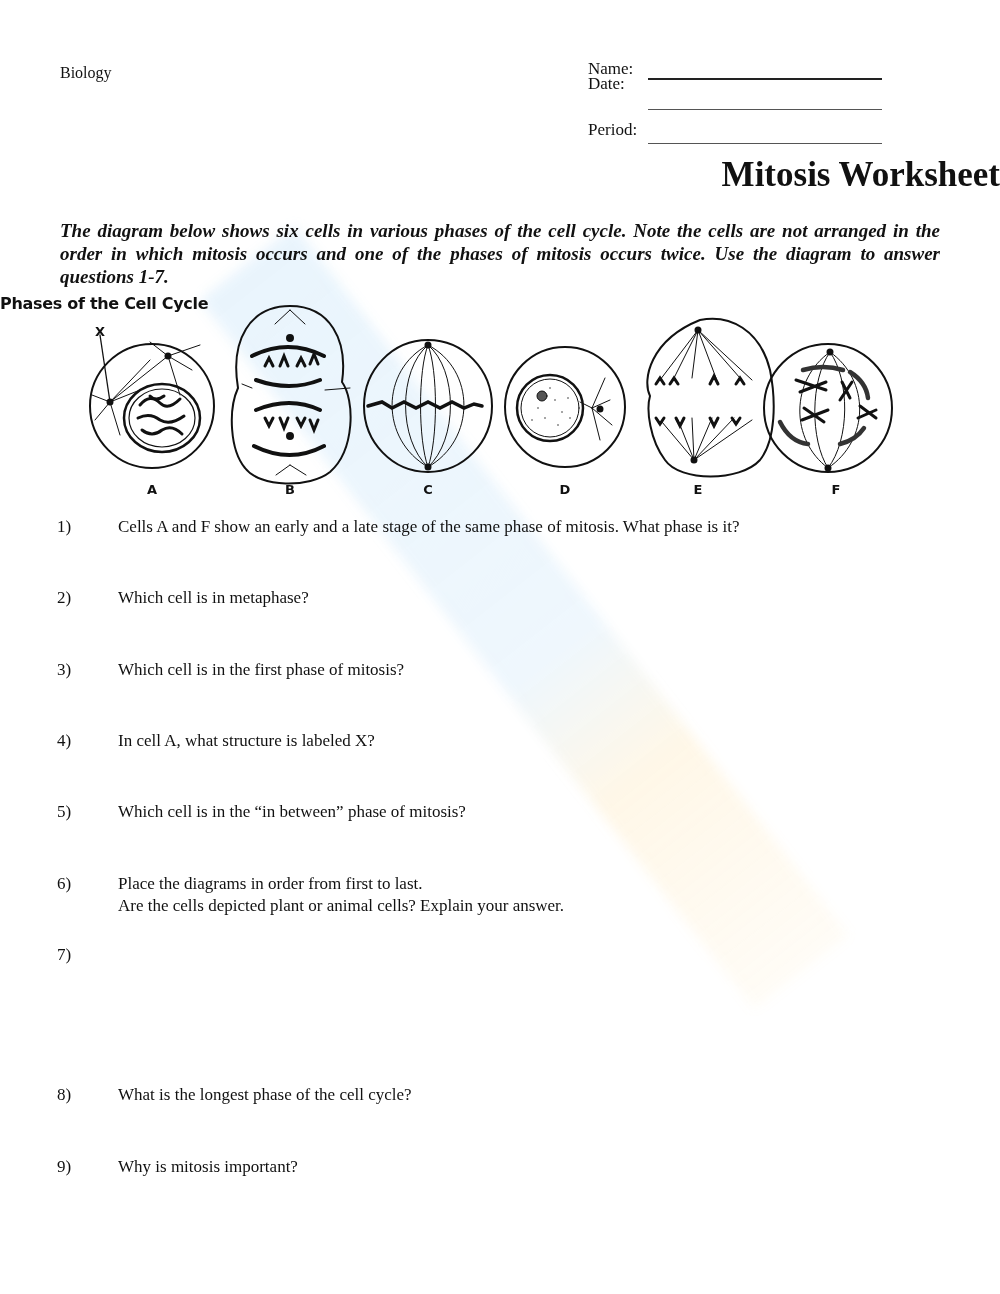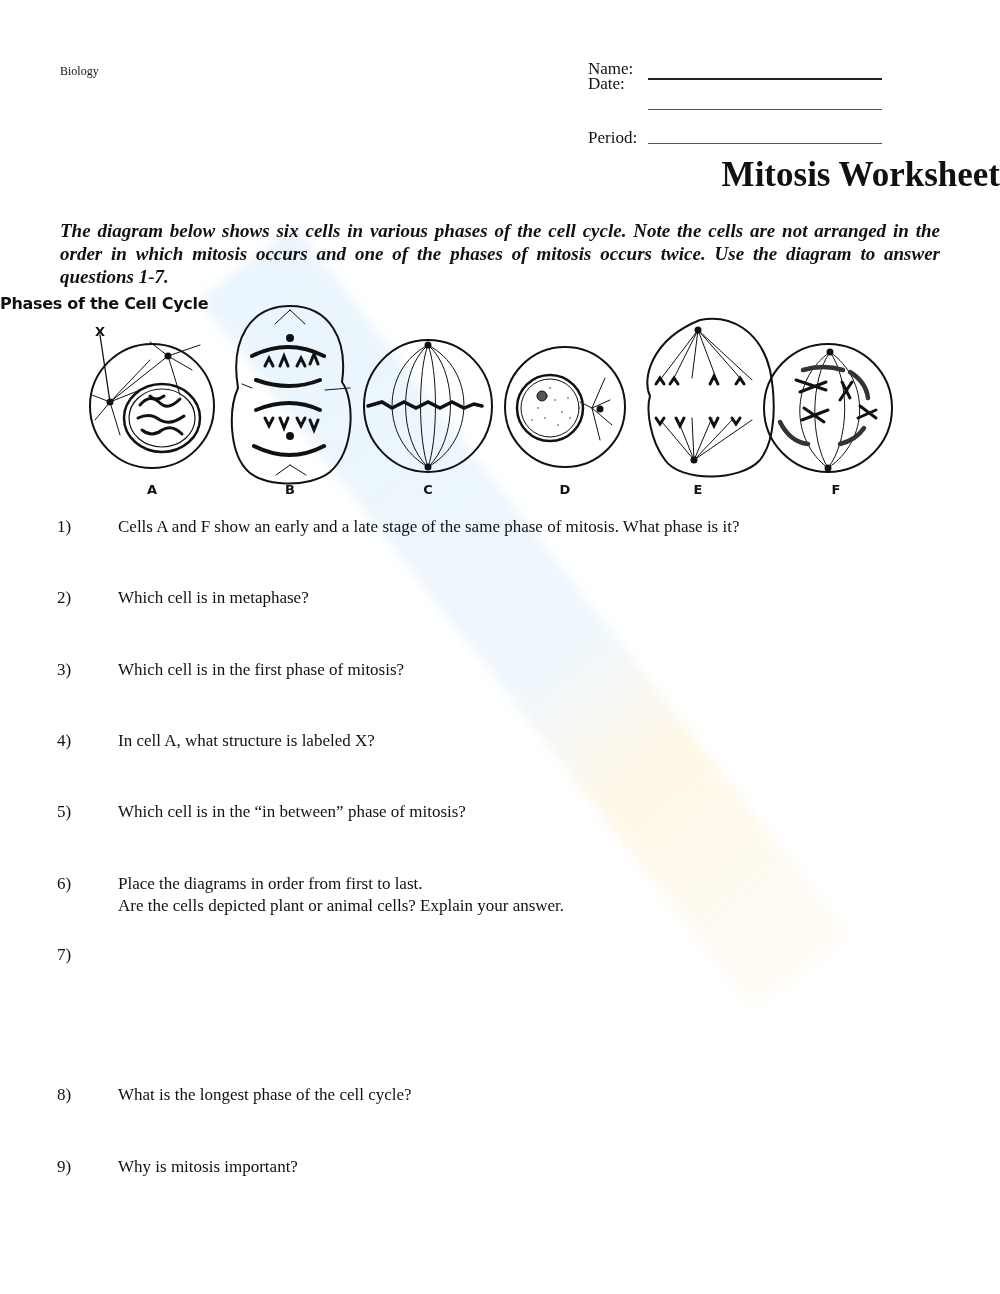--- a/index.html
+++ b/index.html
@@ -1,19 +1,19 @@
 <!DOCTYPE html>
 <html><head>
 <meta charset="utf-8">
 <style>
   html, body { margin: 0; padding: 0; background: #ffffff; }
   body { width: 1000px; height: 1294px; position: relative; overflow: hidden;
          font-family: "Liberation Serif", "DejaVu Serif", serif; color: #111; }
   .abs { position: absolute; }
-  .subject { left: 60px; top: 64px; font-size: 12px; }
+  .subject { left: 60px; top: 64px; font-size: 16px; }
   .field { left: 588px; font-size: 17px; }
   .field-line { position: absolute; height: 0; }
   .title { left: 0; width: 1000px; top: 155px; text-align: right;
            font-size: 35px; font-weight: bold; }
   .intro { left: 60px; top: 219px; width: 880px; font-size: 19px;
            font-style: italic; font-weight: bold; line-height: 23px; text-align: justify; }
   .diagram-title { left: 0; width: 1000px; top: 294px; 
            font-family: "DejaVu Sans", "Liberation Sans", sans-serif;
            font-weight: bold; font-size: 16px; letter-spacing: -0.3px; }
   .cell-label { top: 482px; font-family: "DejaVu Sans", "Liberation Sans", sans-serif;
@@ -32,21 +32,21 @@
 <div class="abs watermark"></div>
 
 <div class="abs subject">Biology</div>
 
 <div class="abs field" style="top:59px">Name:</div>
 <div class="field-line" style="left:648px; top:78px; width:234px; border-top:2px solid #222;"></div>
 
 <div class="abs field" style="top:74px">Date:</div>
 <div class="field-line" style="left:648px; top:109px; width:234px; border-top:1px solid #555;"></div>
 
-<div class="abs field" style="top:128px">Period:</div>
+<div class="abs field" style="top:120px">Period:</div>
 <div class="field-line" style="left:648px; top:143px; width:234px; border-top:1px solid #555;"></div>
 
 <div class="abs title">Mitosis Worksheet</div>
 
 <div class="abs intro">The diagram below shows six cells in various phases of the cell cycle.  Note the cells are not arranged in the order in which mitosis occurs and one of the phases of mitosis occurs twice.  Use the diagram to answer questions 1-7.</div>
 
 <div class="abs diagram-title">Phases of the Cell Cycle</div>
 
 <svg class="diagram" width="830" height="185" viewBox="0 0 830 185" fill="none" stroke="#111" stroke-width="2" stroke-linecap="round">
 

